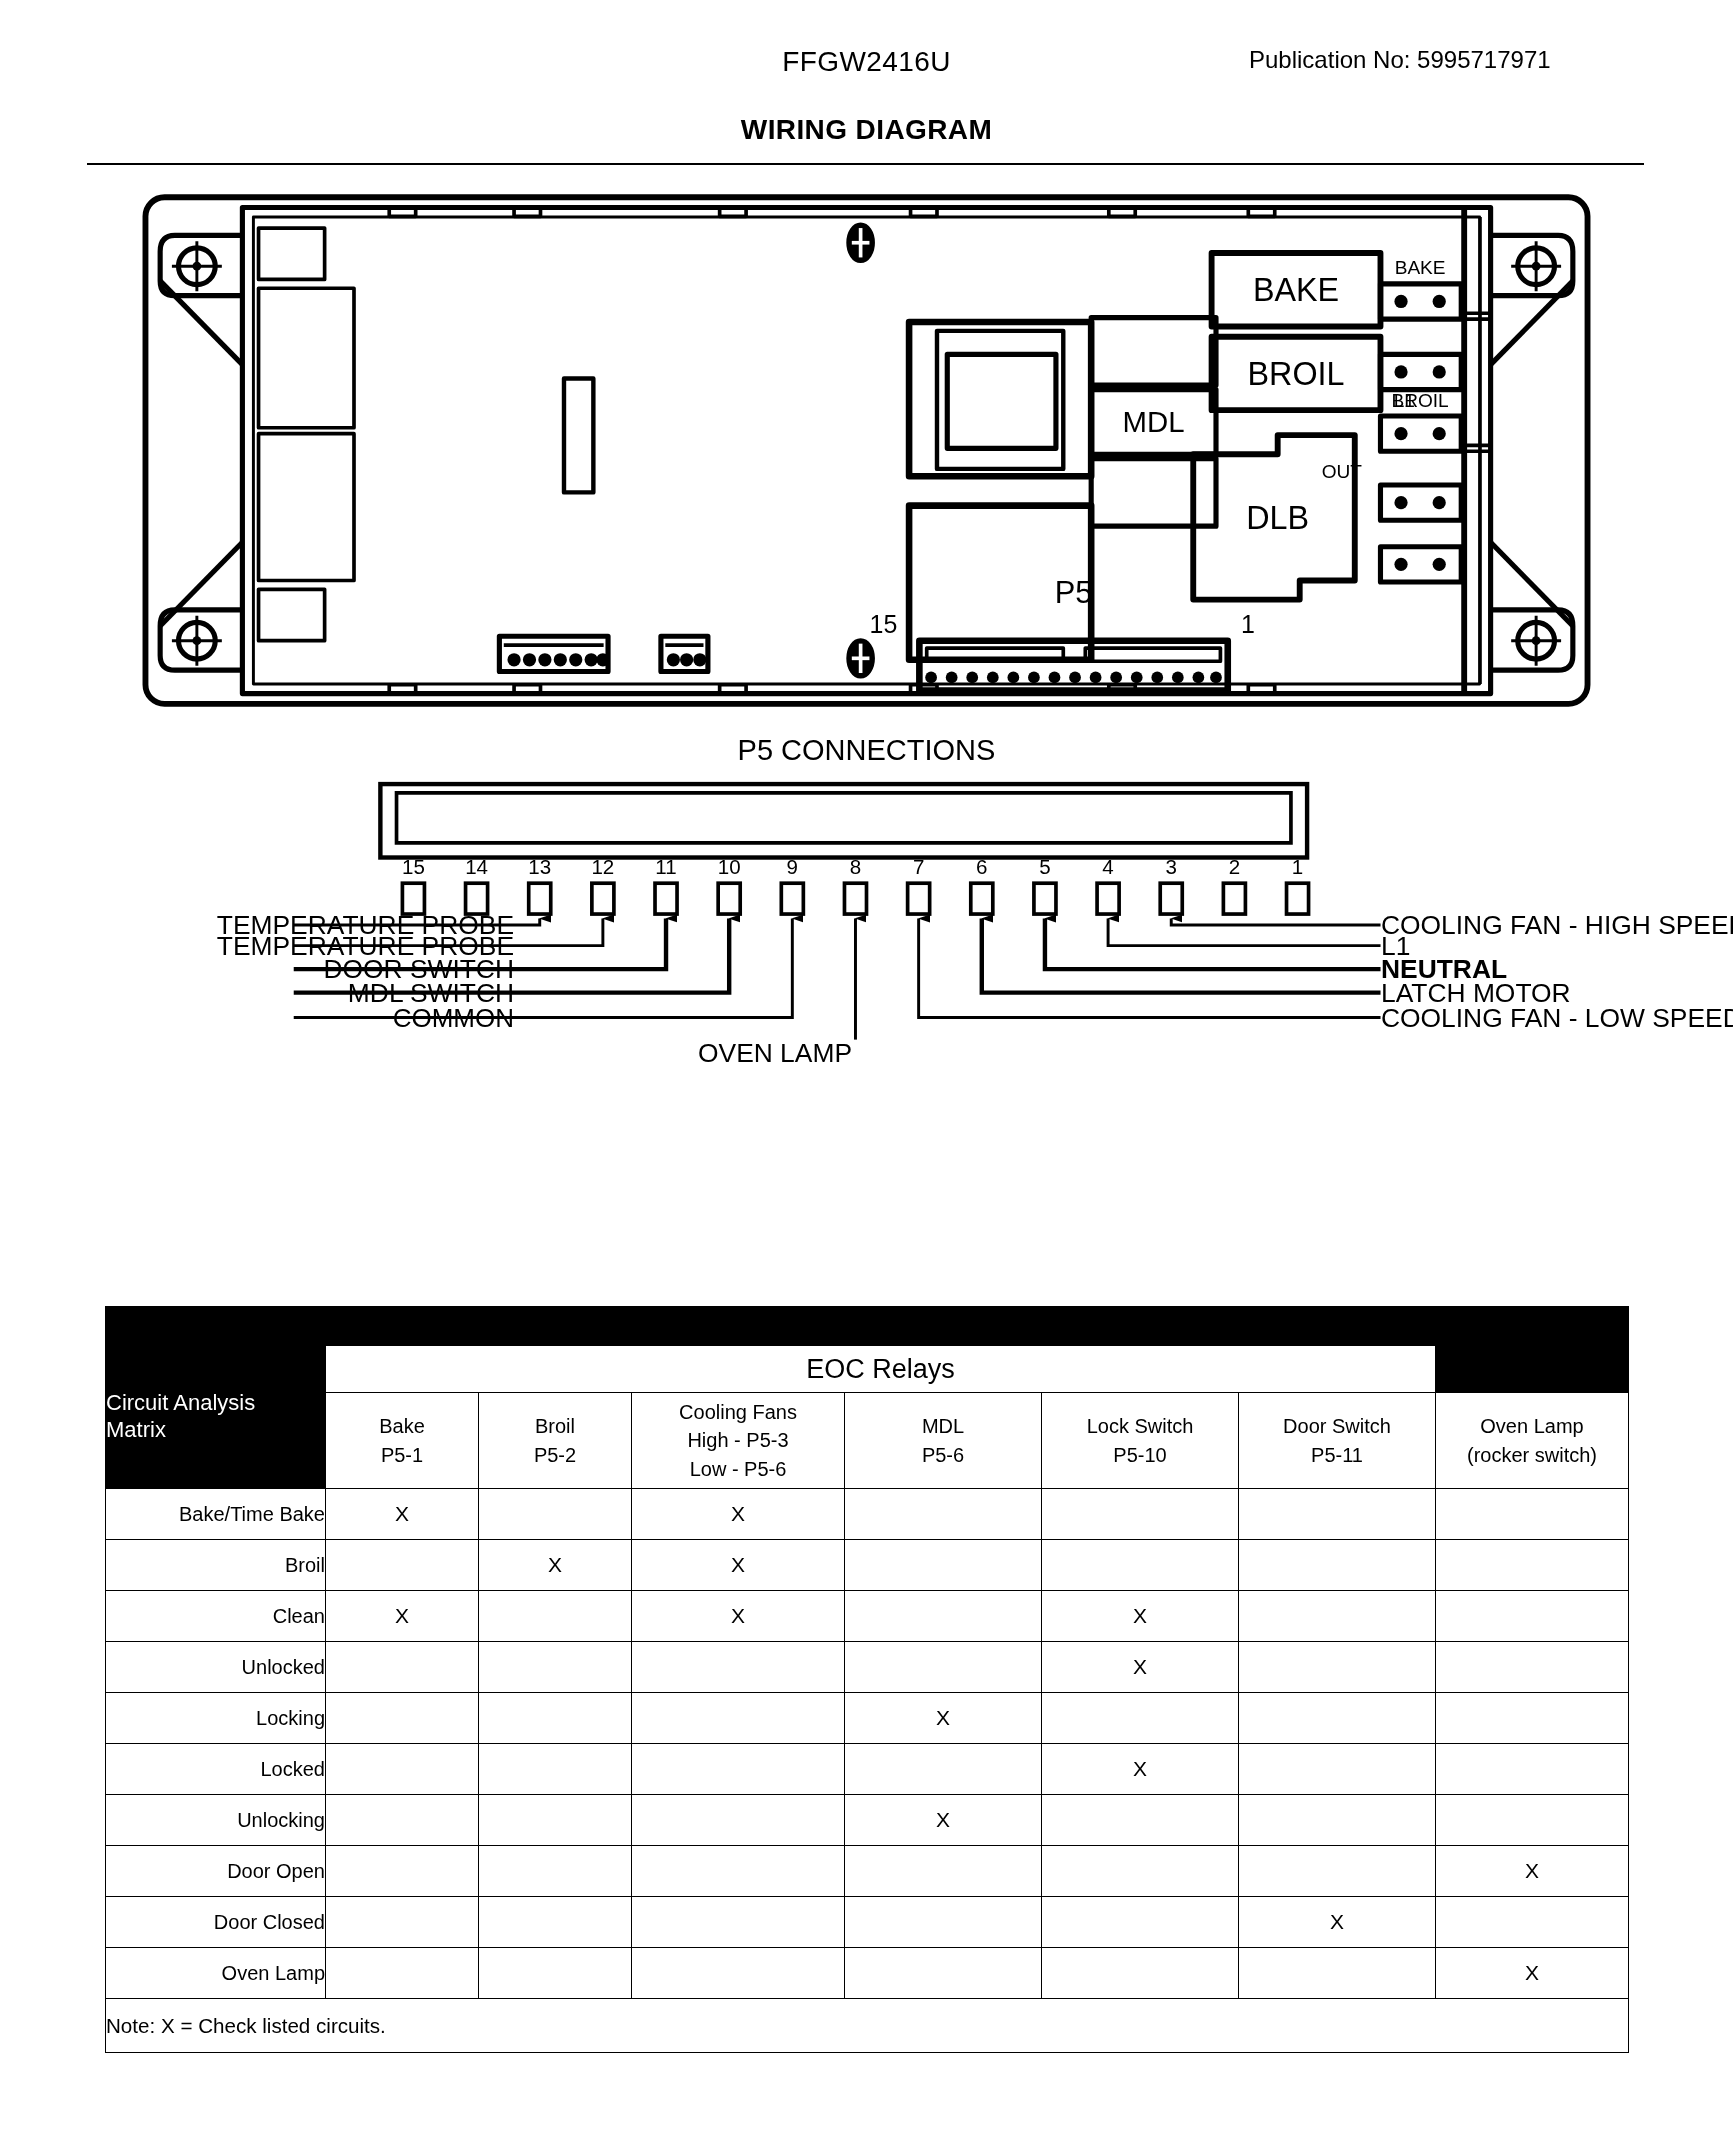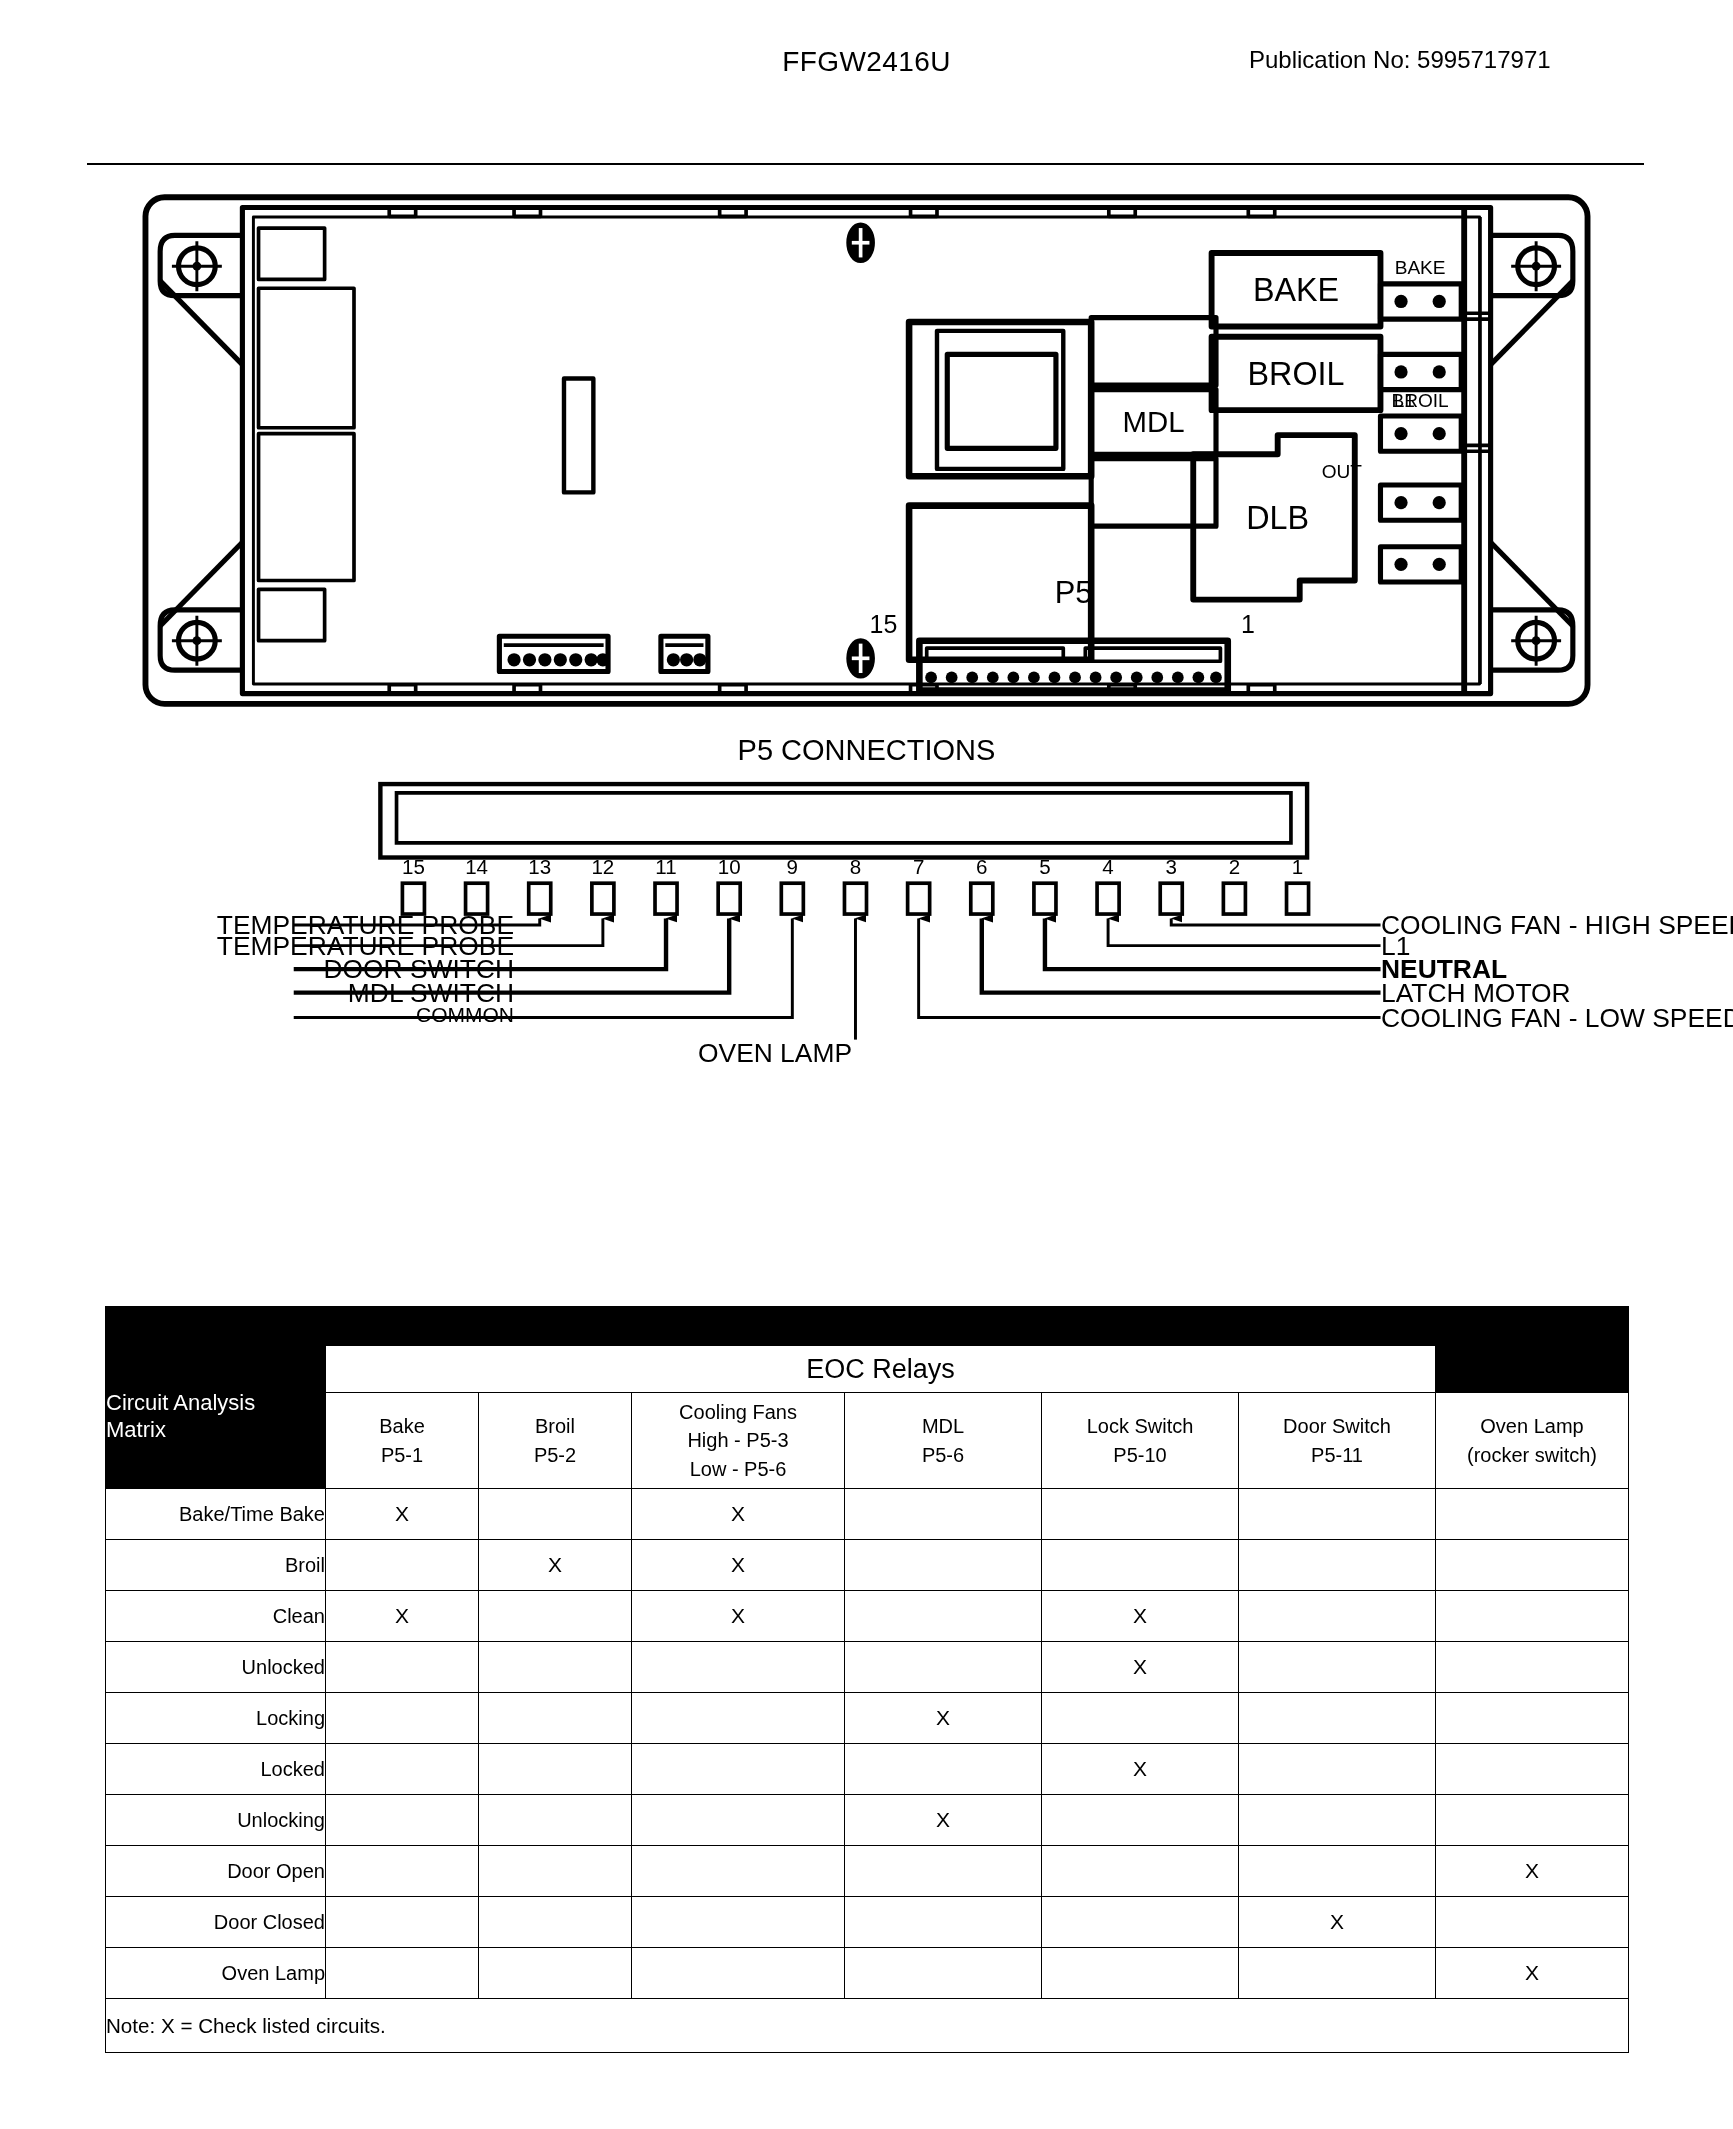--- a/index.html
+++ b/index.html
@@ -81,20 +81,21 @@
   }
   .black { background:#000; border:1.5px solid #000; }
 </style>
 </head>
 <body>
 
 <div class="page">
 
   <div class="hdr-model">FFGW2416U</div>
   <div class="hdr-pub">Publication No:  5995717971</div>
+  <div class="hdr-title">WIRING DIAGRAM</div>
   <div class="hdr-rule"></div>
 
   <div class="board-wrap">
     <svg width="1733" height="536" viewBox="0 0 2360 730" xmlns="http://www.w3.org/2000/svg">
       <g fill="none" stroke="#000" stroke-width="6" stroke-linejoin="round">
 
         <rect x="198" y="18" width="1964" height="690" rx="26" ry="26" stroke-width="8"></rect>
 
         <rect x="330" y="32" width="1700" height="662" stroke-width="7"></rect>
         <rect x="345" y="45" width="1670" height="636" stroke-width="4"></rect>
@@ -345,21 +346,21 @@
 
         <path d="M 1880 204 L 1595 204 L 1595 195" marker-end="url(#ah)"></path>
       </g>
     </svg>
 
     <div style="position:absolute;left:0;top:0;width:1733px;height:353px;">
       <div style="position:absolute; right:1219px; top:135px; font-size:26.4px; white-space:nowrap;">TEMPERATURE PROBE</div>
       <div style="position:absolute; right:1219px; top:156px; font-size:26.4px; white-space:nowrap;">TEMPERATURE PROBE</div>
       <div style="position:absolute; right:1219px; top:179px; font-size:26.4px; white-space:nowrap;">DOOR SWITCH</div>
       <div style="position:absolute; right:1219px; top:203px; font-size:26.4px; white-space:nowrap;">MDL SWITCH</div>
-      <div style="position:absolute; right:1219px; top:228px; font-size:21px; white-space:nowrap;margin-left:40px;">COMMON</div>
+      <div style="position:absolute; right:1219px; top:228px; font-size:26px; white-space:nowrap;margin-left:40px;">COMMON</div>
 
       <div style="position:absolute; left:1381px; top:135px; font-size:26.4px; white-space:nowrap;">COOLING FAN - HIGH SPEED</div>
       <div style="position:absolute; left:1381px; top:156px; font-size:26.4px; white-space:nowrap;">L1</div>
       <div style="position:absolute; left:1381px; top:179px; font-size:26.4px; white-space:nowrap;font-weight:bold;">NEUTRAL</div>
       <div style="position:absolute; left:1381px; top:203px; font-size:26.4px; white-space:nowrap;">LATCH MOTOR</div>
       <div style="position:absolute; left:1381px; top:228px; font-size:26.4px; white-space:nowrap;">COOLING FAN - LOW SPEED</div>
 
       <div style="position:absolute; left:775px; top:263px; font-size:26.4px; white-space:nowrap; transform:translateX(-50%);">OVEN LAMP</div>
     </div>
   </div>

